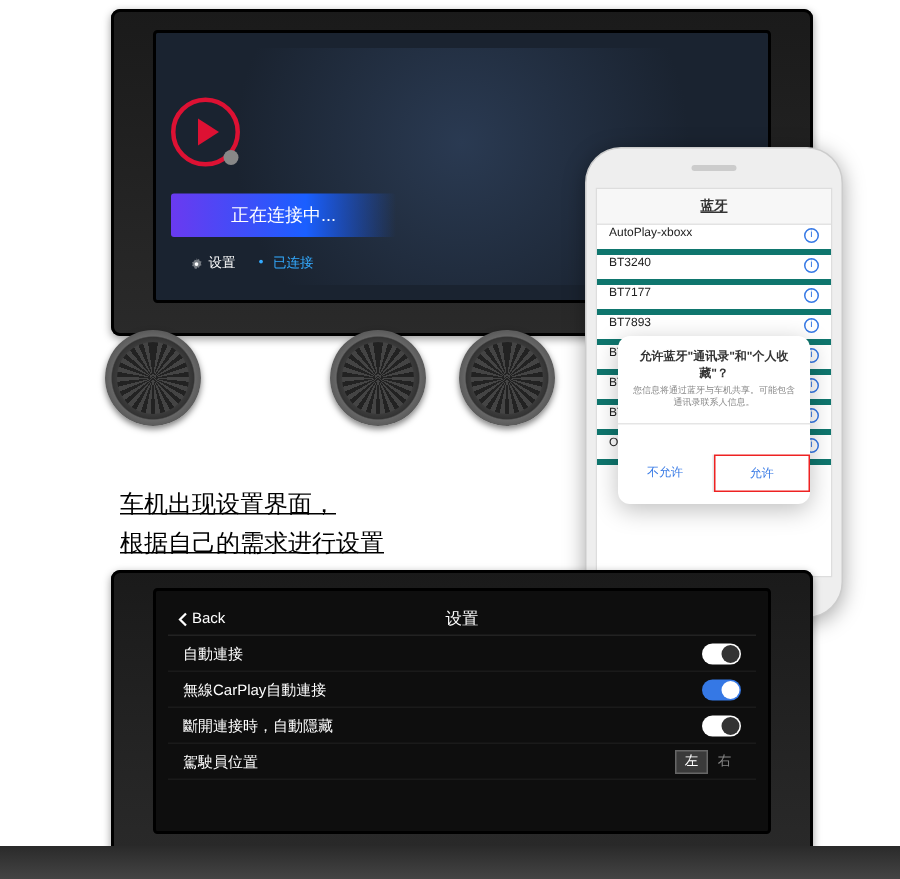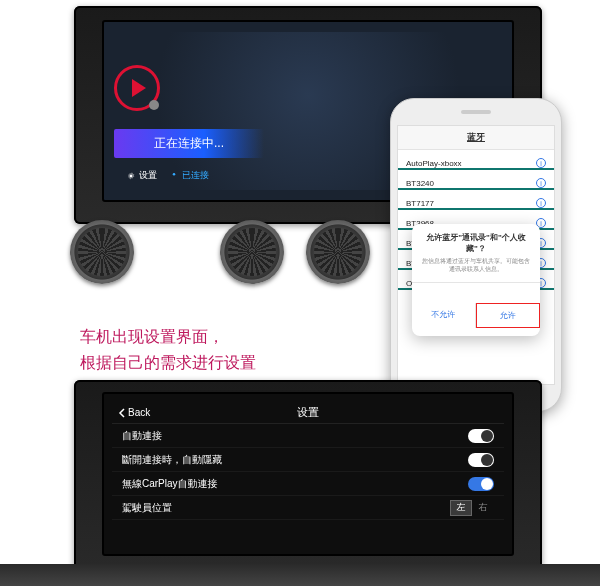--- a/index.html
+++ b/index.html
@@ -23,33 +23,33 @@
 .vent.v1 { left: 70px; top: 220px; }
 .vent.v2 { left: 220px; top: 220px; }
 .vent.v3 { left: 306px; top: 220px; }
 
 
 .phone { position: absolute; right: 38px; top: 98px; width: 172px; height: 314px; background: #eee; border-radius: 24px; box-shadow: 0 3px 14px rgba(0,0,0,.35); border: 1px solid #ccc; }
 .phone-inner { position: absolute; left: 6px; right: 6px; top: 26px; bottom: 26px; background: #fff; border: 1px solid #ddd; font-size: 8px; color: #333; overflow: hidden; }
 .phone-speaker { position: absolute; top: 11px; left: 50%; transform: translateX(-50%); width: 30px; height: 4px; background: #ccc; border-radius: 2px; }
 .phone-home { position: absolute; bottom: 5px; left: 50%; transform: translateX(-50%); width: 16px; height: 16px; border: 1px solid #ccc; border-radius: 50%; }
 .ph-header { height: 24px; background: #f7f7f7; border-bottom: 1px solid #e3e3e3; display: flex; align-items: center; justify-content: center; font-size: 9px; font-weight: 600; position: relative; text-decoration: underline; }
-.ph-row { height: 20px; border-bottom: 2px solid #0f766e; display: flex; align-items: flex-end; padding: 0 8px; justify-content: space-between; color: #222; }
+.ph-row { height: 20px; border-bottom: 4px solid #0f766e; display: flex; align-items: flex-start; padding: 0 8px; justify-content: space-between; color: #222; }
 .ph-row .chev { color: #bbb; font-size: 9px; }
 .ph-info { color: #3578e5; border-radius: 50%; border: 1px solid #3578e5; width: 10px; height: 10px; display: inline-flex; align-items: center; justify-content: center; font-size: 7px; margin-left: 4px; }
 .popup { position: absolute; left: 14px; top: 98px; right: 14px; background: #fff; border-radius: 8px; box-shadow: 0 4px 16px rgba(0,0,0,.25); padding: 8px; font-size: 7px; }
 .popup h4 { font-size: 8px; text-align: center; margin-bottom: 4px; }
 .popup p { color: #888; font-size: 6px; text-align: center; line-height: 1.3; margin-bottom: 8px; }
 .popup-btns { display: flex; border-top: 1px solid #e5e5e5; margin: 0 -8px; }
 .popup-btns div { flex: 1; text-align: center; padding: 6px 0; color: #3578e5; font-size: 8px; margin-top: 20px; }
 .popup-btns div:first-child { border-right: 1px solid #e5e5e5; }
 .popup-btns .allow { border: 1.5px solid #e22; }
 
 
-.caption { position: absolute; left: 80px; top: 324px; font-size: 16px; color: #be185d; line-height: 1.6; }
+.caption { position: absolute; left: 80px; top: 324px; font-size: 16px; color: #000000; line-height: 1.6; text-decoration: underline; }
 
 
 .panel-bot { position: absolute; left: 74px; top: 380px; width: 468px; height: 198px; background: linear-gradient(#1a1a1a,#2a2a2a); border-radius: 6px; box-shadow: inset 0 0 0 2px #000, 0 2px 6px rgba(0,0,0,.4); }
 .bezel2 { position: absolute; left: 28px; top: 12px; right: 28px; bottom: 22px; background: #0e0e0e; border: 2px solid #000; border-radius: 3px; }
 .screen2 { position: absolute; inset: 8px; color: #fff; font-size: 10px; text-align: right; }
 .s2-header { display: flex; align-items: center; height: 22px; border-bottom: 1px solid #222; }
 .s2-back { color: #fff; padding-left: 6px; display: flex; align-items: center; gap: 2px; }
 .s2-title { position: absolute; left: 50%; transform: translateX(-50%); font-size: 11px; }
 .s2-row { display: flex; align-items: center; justify-content: space-between; height: 24px; padding: 0 10px; border-bottom: 1px solid #1a1a1a; gap: 26px; }
 .toggle { width: 26px; height: 14px; border-radius: 7px; position: relative; }
@@ -110,20 +110,24 @@
         </div>
       <div class="ph-row">
           <span>BT3240</span>
           <span class="chev"><span class="ph-info">i</span></span>
         </div>
       <div class="ph-row">
           <span>BT7177</span>
           <span class="chev"><span class="ph-info">i</span></span>
         </div>
       <div class="ph-row">
+          <span>BT7893</span>
+          <span class="chev"><span class="ph-info">i</span></span>
+        </div>
+      <div class="ph-row">
           <span>BT3968</span>
           <span class="chev"><span class="ph-info">i</span></span>
         </div>
       <div class="ph-row">
           <span>BT6883</span>
           <span class="chev"><span class="ph-info">i</span></span>
         </div>
       <div class="ph-row">
           <span>BT7639</span>
           <span class="chev"><span class="ph-info">i</span></span>
@@ -159,26 +163,26 @@
               </svg>
             <span>Back</span>
           </div>
           <div class="s2-title">设置</div>
         </div>
         <div class="s2-row">
           <span>自動連接</span>
           <div class="toggle on"></div>
         </div>
         <div class="s2-row">
+          <span>無線CarPlay自動連接</span>
+          <div class="toggle blue"></div>
+        </div>
+        <div class="s2-row">
           <span>斷開連接時，自動隱藏</span>
           <div class="toggle on"></div>
-        </div>
-        <div class="s2-row">
-          <span>無線CarPlay自動連接</span>
-          <div class="toggle blue"></div>
         </div>
         <div class="s2-row">
           <span>駕駛員位置</span>
           <div class="seg">
             <div class="sel">左</div>
             <div class="unsel">右</div>
           </div>
         </div>
       </div>
     </div>

